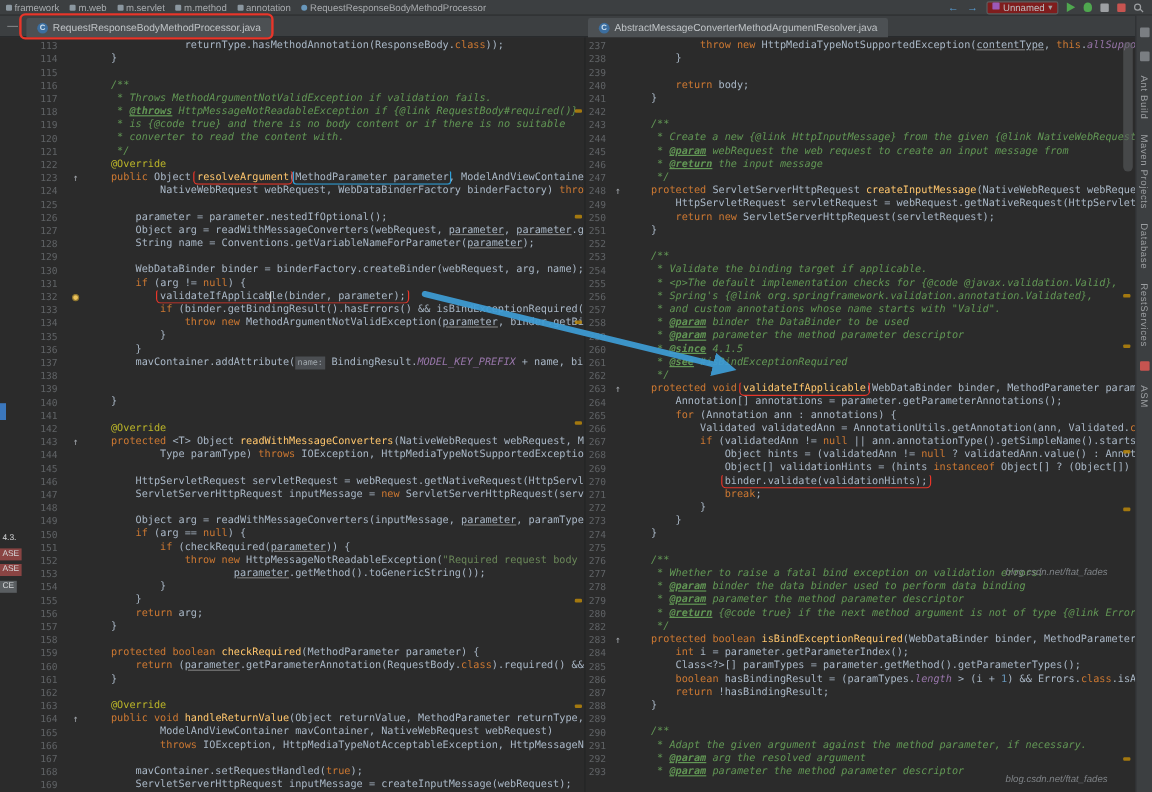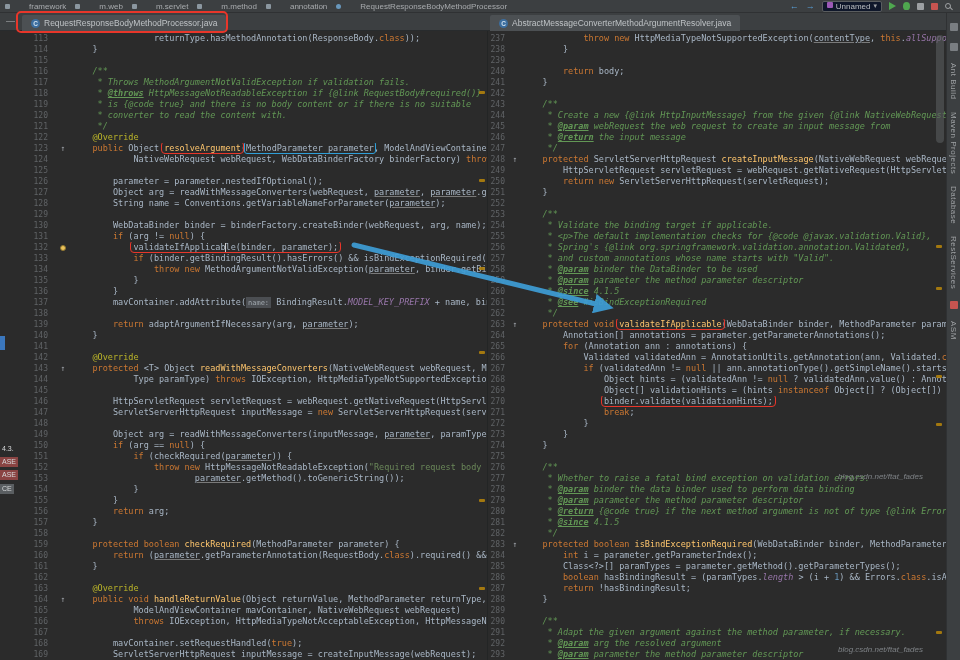--- a/index.html
+++ b/index.html
@@ -4,26 +4,26 @@
 <style>
   *{box-sizing:border-box}
   html,body{margin:0;padding:0}
   body{width:960px;height:660px;position:relative;background:#2B2B2B;overflow:hidden;
        font-family:"Liberation Sans",sans-serif}
 
   
   #topbar{position:absolute;left:0;top:0;width:960px;height:13px;background:#3C3F41;
           border-bottom:1px solid #2F3133;display:flex;align-items:center;z-index:6}
   #crumbs{display:flex;align-items:center;padding-left:5px;gap:9px;flex:1;overflow:hidden}
-  .crumb{display:flex;align-items:center;gap:19px;font-size:8px;color:#A8ABAE;white-space:nowrap}
+  .crumb{display:flex;align-items:center;gap:2px;font-size:8px;color:#A8ABAE;white-space:nowrap}
   .pk{width:5px;height:5px;background:#8B97A0;border-radius:1px;flex:none}
   .pk.cls{border-radius:50%;background:#6897BB}
   #toolbar{display:flex;align-items:center;gap:7px;padding-right:5px}
   .navarrow{color:#58A0D8;font-size:9px;line-height:13px}
-  .runconfig{display:flex;align-items:flex-start;gap:3px;background:#0f172a;border:1px solid #5A5D5F;
+  .runconfig{display:flex;align-items:flex-start;gap:3px;background:#7f1d1d;border:1px solid #5A5D5F;
              border-radius:2px;height:11px;padding:0 4px;font-size:8px;color:#BBBEC1}
   .rc-icon{width:6px;height:6px;background:#9B59B6;border-radius:1px}
   .caretdown{font-size:7px;color:#9DA0A3}
   .icn{display:inline-block}
   .play{width:0;height:0;border-left:7px solid #4FA74F;border-top:4px solid transparent;border-bottom:4px solid transparent}
   .bug{width:7px;height:8px;background:#4FA74F;border-radius:50% 50% 45% 45%}
   .cov{width:7px;height:7px;background:#9DA0A3;border-radius:1px}
   .stop{width:7px;height:7px;background:#C75450;border-radius:1px}
   .search{width:6px;height:6px;border:1.4px solid #9DA0A3;border-radius:50%;position:relative;margin-right:4px}
   .search::after{content:"";position:absolute;width:4px;height:1.4px;background:#9DA0A3;
@@ -189,21 +189,21 @@
       <div class="code-row"><div class="gut-num">129</div><div class="gut-ic"></div><div class="code-text"></div></div>
       <div class="code-row"><div class="gut-num">130</div><div class="gut-ic"></div><div class="code-text"><span class="sg-p">        WebDataBinder binder = binderFactory.createBinder(webRequest, arg, name);</span></div></div>
       <div class="code-row"><div class="gut-num">131</div><div class="gut-ic"></div><div class="code-text"><span class="sg-p">        </span><span class="sg-k">if</span><span class="sg-p"> (arg != </span><span class="sg-k">null</span><span class="sg-p">) {</span></div></div>
       <div class="code-row"><div class="gut-num">132</div><div class="gut-ic"><span class="bulb"></span></div><div class="code-text"><span class="sg-p">            </span><span class="sg-p sg-boxr">validateIfApplicable(binder, parameter);</span></div></div>
       <div class="code-row"><div class="gut-num">133</div><div class="gut-ic"></div><div class="code-text"><span class="sg-p">            </span><span class="sg-k">if</span><span class="sg-p"> (binder.getBindingResult().hasErrors() &amp;&amp; isBindExceptionRequired(binder, parameter)) {</span></div></div>
       <div class="code-row"><div class="gut-num">134</div><div class="gut-ic"></div><div class="code-text"><span class="sg-p">                </span><span class="sg-k">throw new</span><span class="sg-p"> MethodArgumentNotValidException(</span><span class="sg-p sg-u">parameter</span><span class="sg-p">, binder.getBindingResult());</span></div></div>
       <div class="code-row"><div class="gut-num">135</div><div class="gut-ic"></div><div class="code-text"><span class="sg-p">            }</span></div></div>
       <div class="code-row"><div class="gut-num">136</div><div class="gut-ic"></div><div class="code-text"><span class="sg-p">        }</span></div></div>
       <div class="code-row"><div class="gut-num">137</div><div class="gut-ic"></div><div class="code-text"><span class="sg-p">        mavContainer.addAttribute(</span><span class="sg-h">name:</span><span class="sg-p"> BindingResult.</span><span class="sg-f">MODEL_KEY_PREFIX</span><span class="sg-p"> + name, binder.getBindingResult());</span></div></div>
       <div class="code-row"><div class="gut-num">138</div><div class="gut-ic"></div><div class="code-text"></div></div>
-      <div class="code-row"><div class="gut-num">139</div><div class="gut-ic"></div><div class="code-text"><span class="sg-p">        </span><span class="sg-k">return</span><span class="sg-p"> adaptArgumentIfNecessary(arg, </span><span class="sg-p sg-u">parameter</span><span class="sg-p">);</span></div></div>
+      <div class="code-row"><div class="gut-num">139</div><div class="gut-ic"></div></div>
       <div class="code-row"><div class="gut-num">140</div><div class="gut-ic"></div><div class="code-text"><span class="sg-p">    }</span></div></div>
       <div class="code-row"><div class="gut-num">141</div><div class="gut-ic"></div><div class="code-text"></div></div>
       <div class="code-row"><div class="gut-num">142</div><div class="gut-ic"></div><div class="code-text"><span class="sg-p">    </span><span class="sg-a">@Override</span></div></div>
       <div class="code-row"><div class="gut-num">143</div><div class="gut-ic"><span class="gmark">↑</span></div><div class="code-text"><span class="sg-p">    </span><span class="sg-k">protected</span><span class="sg-p"> &lt;T&gt; Object </span><span class="sg-m">readWithMessageConverters</span><span class="sg-p">(NativeWebRequest webRequest, MethodParameter parameter,</span></div></div>
       <div class="code-row"><div class="gut-num">144</div><div class="gut-ic"></div><div class="code-text"><span class="sg-p">            Type paramType) </span><span class="sg-k">throws</span><span class="sg-p"> IOException, HttpMediaTypeNotSupportedException, HttpMessageNotReadableException {</span></div></div>
       <div class="code-row"><div class="gut-num">145</div><div class="gut-ic"></div><div class="code-text"></div></div>
       <div class="code-row"><div class="gut-num">146</div><div class="gut-ic"></div><div class="code-text"><span class="sg-p">        HttpServletRequest servletRequest = webRequest.getNativeRequest(HttpServletRequest.</span></div></div>
       <div class="code-row"><div class="gut-num">147</div><div class="gut-ic"></div><div class="code-text"><span class="sg-p">        ServletServerHttpRequest inputMessage = </span><span class="sg-k">new</span><span class="sg-p"> ServletServerHttpRequest(servletRequest);</span></div></div>
       <div class="code-row"><div class="gut-num">148</div><div class="gut-ic"></div><div class="code-text"></div></div>
       <div class="code-row"><div class="gut-num">149</div><div class="gut-ic"></div><div class="code-text"><span class="sg-p">        Object arg = readWithMessageConverters(inputMessage, </span><span class="sg-p sg-u">parameter</span><span class="sg-p">, paramType);</span></div></div>
@@ -268,21 +268,20 @@
       <div class="code-row"><div class="gut-num">271</div><div class="gut-ic"></div><div class="code-text"><span class="sg-p">                </span><span class="sg-k">break</span><span class="sg-p">;</span></div></div>
       <div class="code-row"><div class="gut-num">272</div><div class="gut-ic"></div><div class="code-text"><span class="sg-p">            }</span></div></div>
       <div class="code-row"><div class="gut-num">273</div><div class="gut-ic"></div><div class="code-text"><span class="sg-p">        }</span></div></div>
       <div class="code-row"><div class="gut-num">274</div><div class="gut-ic"></div><div class="code-text"><span class="sg-p">    }</span></div></div>
       <div class="code-row"><div class="gut-num">275</div><div class="gut-ic"></div><div class="code-text"></div></div>
       <div class="code-row"><div class="gut-num">276</div><div class="gut-ic"></div><div class="code-text"><span class="sg-c">    /**</span></div></div>
       <div class="code-row"><div class="gut-num">277</div><div class="gut-ic"></div><div class="code-text"><span class="sg-c">     * Whether to raise a fatal bind exception on validation errors.</span></div></div>
       <div class="code-row"><div class="gut-num">278</div><div class="gut-ic"></div><div class="code-text"><span class="sg-c">     * </span><span class="sg-t">@param</span><span class="sg-c"> binder the data binder used to perform data binding</span></div></div>
       <div class="code-row"><div class="gut-num">279</div><div class="gut-ic"></div><div class="code-text"><span class="sg-c">     * </span><span class="sg-t">@param</span><span class="sg-c"> parameter the method parameter descriptor</span></div></div>
       <div class="code-row"><div class="gut-num">280</div><div class="gut-ic"></div><div class="code-text"><span class="sg-c">     * </span><span class="sg-t">@return</span><span class="sg-c"> {@code true} if the next method argument is not of type {@link Errors}</span></div></div>
-      <div class="code-row"><div class="gut-num">281</div><div class="gut-ic"></div><div class="code-text"><span class="sg-c">     * </span><span class="sg-t">@since</span><span class="sg-c"> 4.1.5</span></div></div>
       <div class="code-row"><div class="gut-num">282</div><div class="gut-ic"></div><div class="code-text"><span class="sg-c">     */</span></div></div>
       <div class="code-row"><div class="gut-num">283</div><div class="gut-ic"><span class="gmark">↑</span></div><div class="code-text"><span class="sg-p">    </span><span class="sg-k">protected boolean</span><span class="sg-p"> </span><span class="sg-m">isBindExceptionRequired</span><span class="sg-p">(WebDataBinder binder, MethodParameter parameter) {</span></div></div>
       <div class="code-row"><div class="gut-num">284</div><div class="gut-ic"></div><div class="code-text"><span class="sg-p">        </span><span class="sg-k">int</span><span class="sg-p"> i = parameter.getParameterIndex();</span></div></div>
       <div class="code-row"><div class="gut-num">285</div><div class="gut-ic"></div><div class="code-text"><span class="sg-p">        Class&lt;?&gt;[] paramTypes = parameter.getMethod().getParameterTypes();</span></div></div>
       <div class="code-row"><div class="gut-num">286</div><div class="gut-ic"></div><div class="code-text"><span class="sg-p">        </span><span class="sg-k">boolean</span><span class="sg-p"> hasBindingResult = (paramTypes.</span><span class="sg-f">length</span><span class="sg-p"> &gt; (i + </span><span class="sg-num">1</span><span class="sg-p">) &amp;&amp; Errors.</span><span class="sg-k">class</span><span class="sg-p">.isAssignableFrom(paramTypes[i + </span></div></div>
       <div class="code-row"><div class="gut-num">287</div><div class="gut-ic"></div><div class="code-text"><span class="sg-p">        </span><span class="sg-k">return</span><span class="sg-p"> !hasBindingResult;</span></div></div>
       <div class="code-row"><div class="gut-num">288</div><div class="gut-ic"></div><div class="code-text"><span class="sg-p">    }</span></div></div>
       <div class="code-row"><div class="gut-num">289</div><div class="gut-ic"></div><div class="code-text"></div></div>
       <div class="code-row"><div class="gut-num">290</div><div class="gut-ic"></div><div class="code-text"><span class="sg-c">    /**</span></div></div>
       <div class="code-row"><div class="gut-num">291</div><div class="gut-ic"></div><div class="code-text"><span class="sg-c">     * Adapt the given argument against the method parameter, if necessary.</span></div></div>

